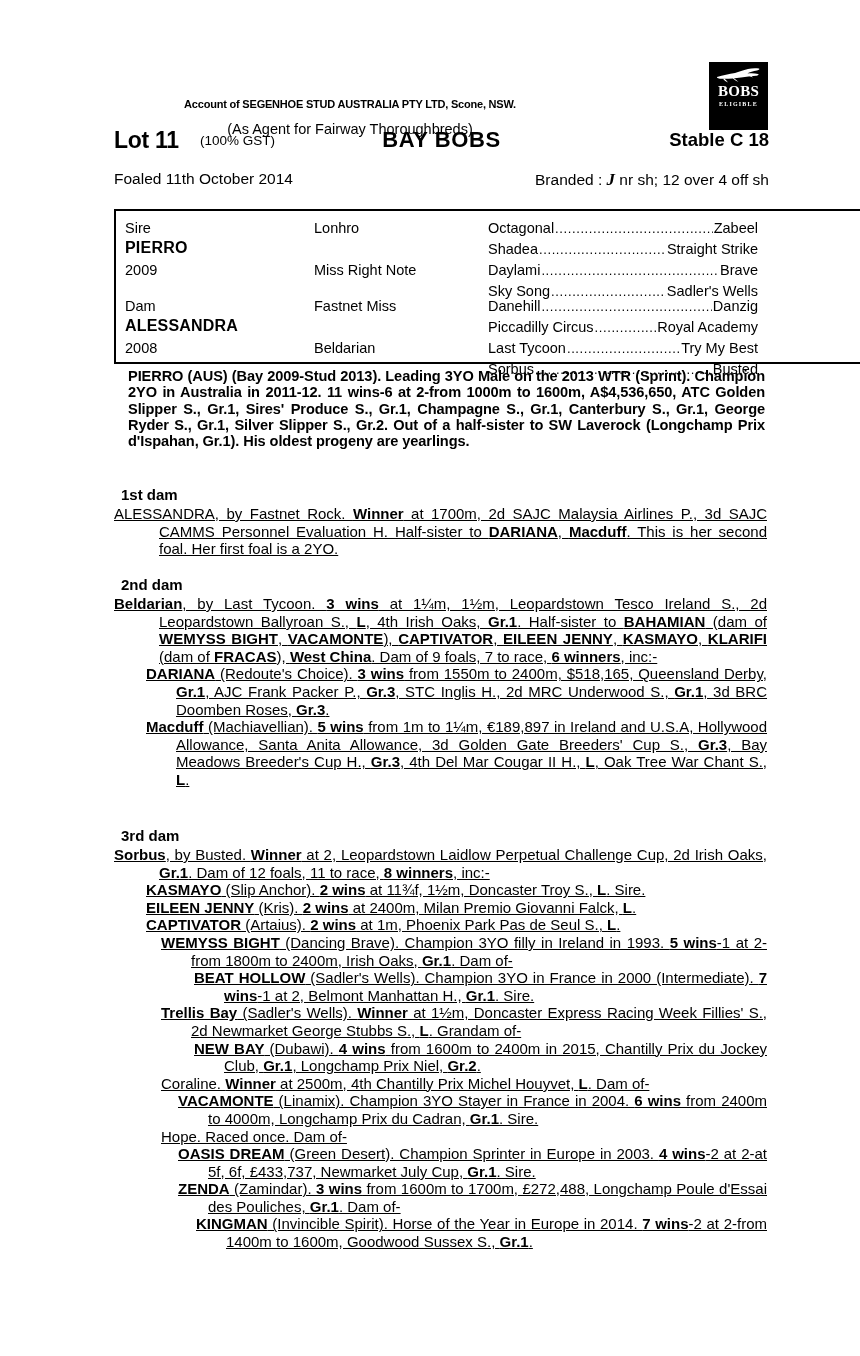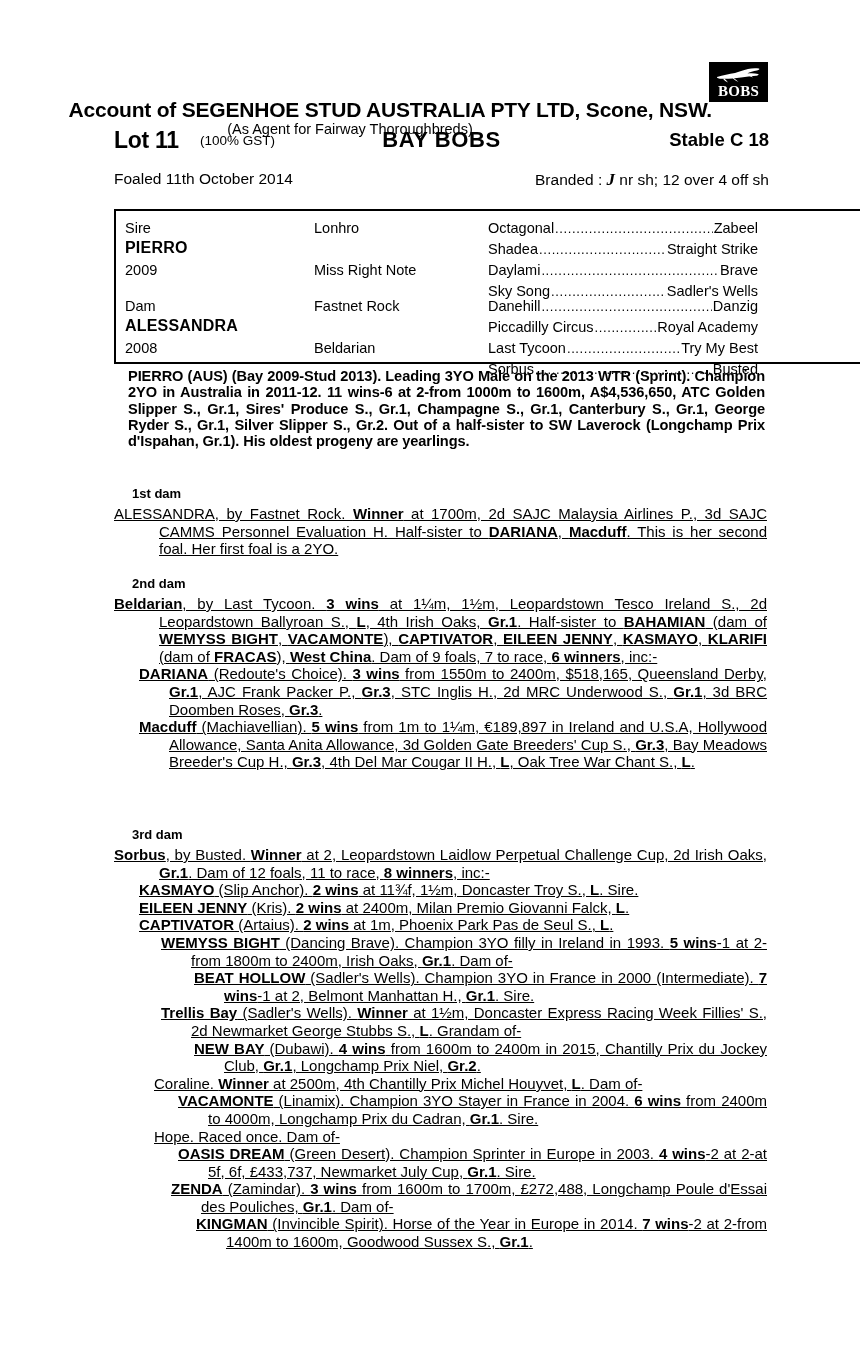--- a/index.html
+++ b/index.html
@@ -22,21 +22,21 @@
     width: 860px;
     height: 1356px;
   }
 
   
   .bobs-logo {
     position: absolute;
     left: 709px;
     top: 62px;
     width: 59px;
-    height: 40px;
+    height: 68px;
     background: #000000;
     color: #ffffff;
     text-align: center;
     overflow: hidden;
   }
   .bobs-logo .horse-wrap {
     margin-top: 4px;
     height: 17px;
     line-height: 0;
   }
@@ -54,25 +54,24 @@
     font-size: 6px;
     letter-spacing: 1.2px;
     line-height: 8px;
     margin-top: 1px;
   }
 
   .account-line {
     position: absolute;
     left: 0; top: 98px;
     width: 700px;
-    text-align: right;
-    font-size: 21px;
+    text-align: center;
+    font-size: 11px;
     font-weight: bold;
     letter-spacing: -0.2px;
-    padding-left: 12px;
   }
   .agent-line {
     position: absolute;
     left: 0; top: 121px;
     width: 700px;
     text-align: center;
     font-size: 14.5px;
   }
 
   .lotrow {
@@ -197,43 +196,43 @@
     font-weight: bold;
     line-height: 16.3px;
     text-align: justify;
     letter-spacing: -0.1px;
     font-stretch: condensed;
   }
 
   
   .dam-head {
     position: absolute;
-    left: 132px;
-    font-size: 13px;
+    left: 121px;
+    font-size: 15px;
     font-weight: bold;
   }
   .dam-body {
     position: absolute;
     left: 114px;
     width: 653px;
     font-size: 15px;
     line-height: 17.6px;
   }
   .blk {
     text-align: justify;
     text-justify: inter-word;
     margin: 0;
     text-decoration: underline;
   }
   .hang1 { padding-left: 30px; text-indent: -30px; }
   .hang2 { padding-left: 45px; text-indent: -30px; }
   .hang3 { padding-left: 62px; text-indent: -30px; }
   .hang4 { padding-left: 80px; text-indent: -30px; }
   .hang1b { padding-left: 45px; text-indent: -45px; }
-  .lvl1 { margin-left: 25px; }
+  .lvl1 { margin-left: 32px; }
   .lvl2 { margin-left: 32px; }
   .lvl3 { margin-left: 48px; }
   b, .b { font-weight: bold; }
 </style>
 </head>
 <body>
 
 <div class="page">
 
   <div class="bobs-logo">
@@ -268,21 +267,21 @@
     <div class="ped-inner" id="ped-inner">
       <div class="ped-cell col1" style="top:10px">Sire</div>
       <div class="ped-cell col1 bold" style="top:29px">PIERRO</div>
       <div class="ped-cell col1" style="top:52px">2009</div>
       <div class="ped-cell col2" style="top:10px">Lonhro</div>
       <div class="ped-cell col2" style="top:52px"><span>Miss Right Note</span></div>
 
       <div class="ped-cell col1" style="top:88px">Dam</div>
       <div class="ped-cell col1 bold" style="top:107px">ALESSANDRA</div>
       <div class="ped-cell col1" style="top:130px">2008</div>
-      <div class="ped-cell col2" style="top:88px">Fastnet Rock</div>
+      <div class="ped-cell col2" style="top:88px">Fastnet Miss</div>
       <div class="ped-cell col2" style="top:130px">Beldarian</div>
 
       <div class="ped-cell col3" style="top:10px">
           <div class="gp-row">
             <span class="gp-a">Octagonal</span>
             <span class="gp-dots">................................................................................</span>
             <span class="gp-b">Zabeel</span>
           </div>
         </div>
       <div class="ped-cell col3" style="top:31px">

